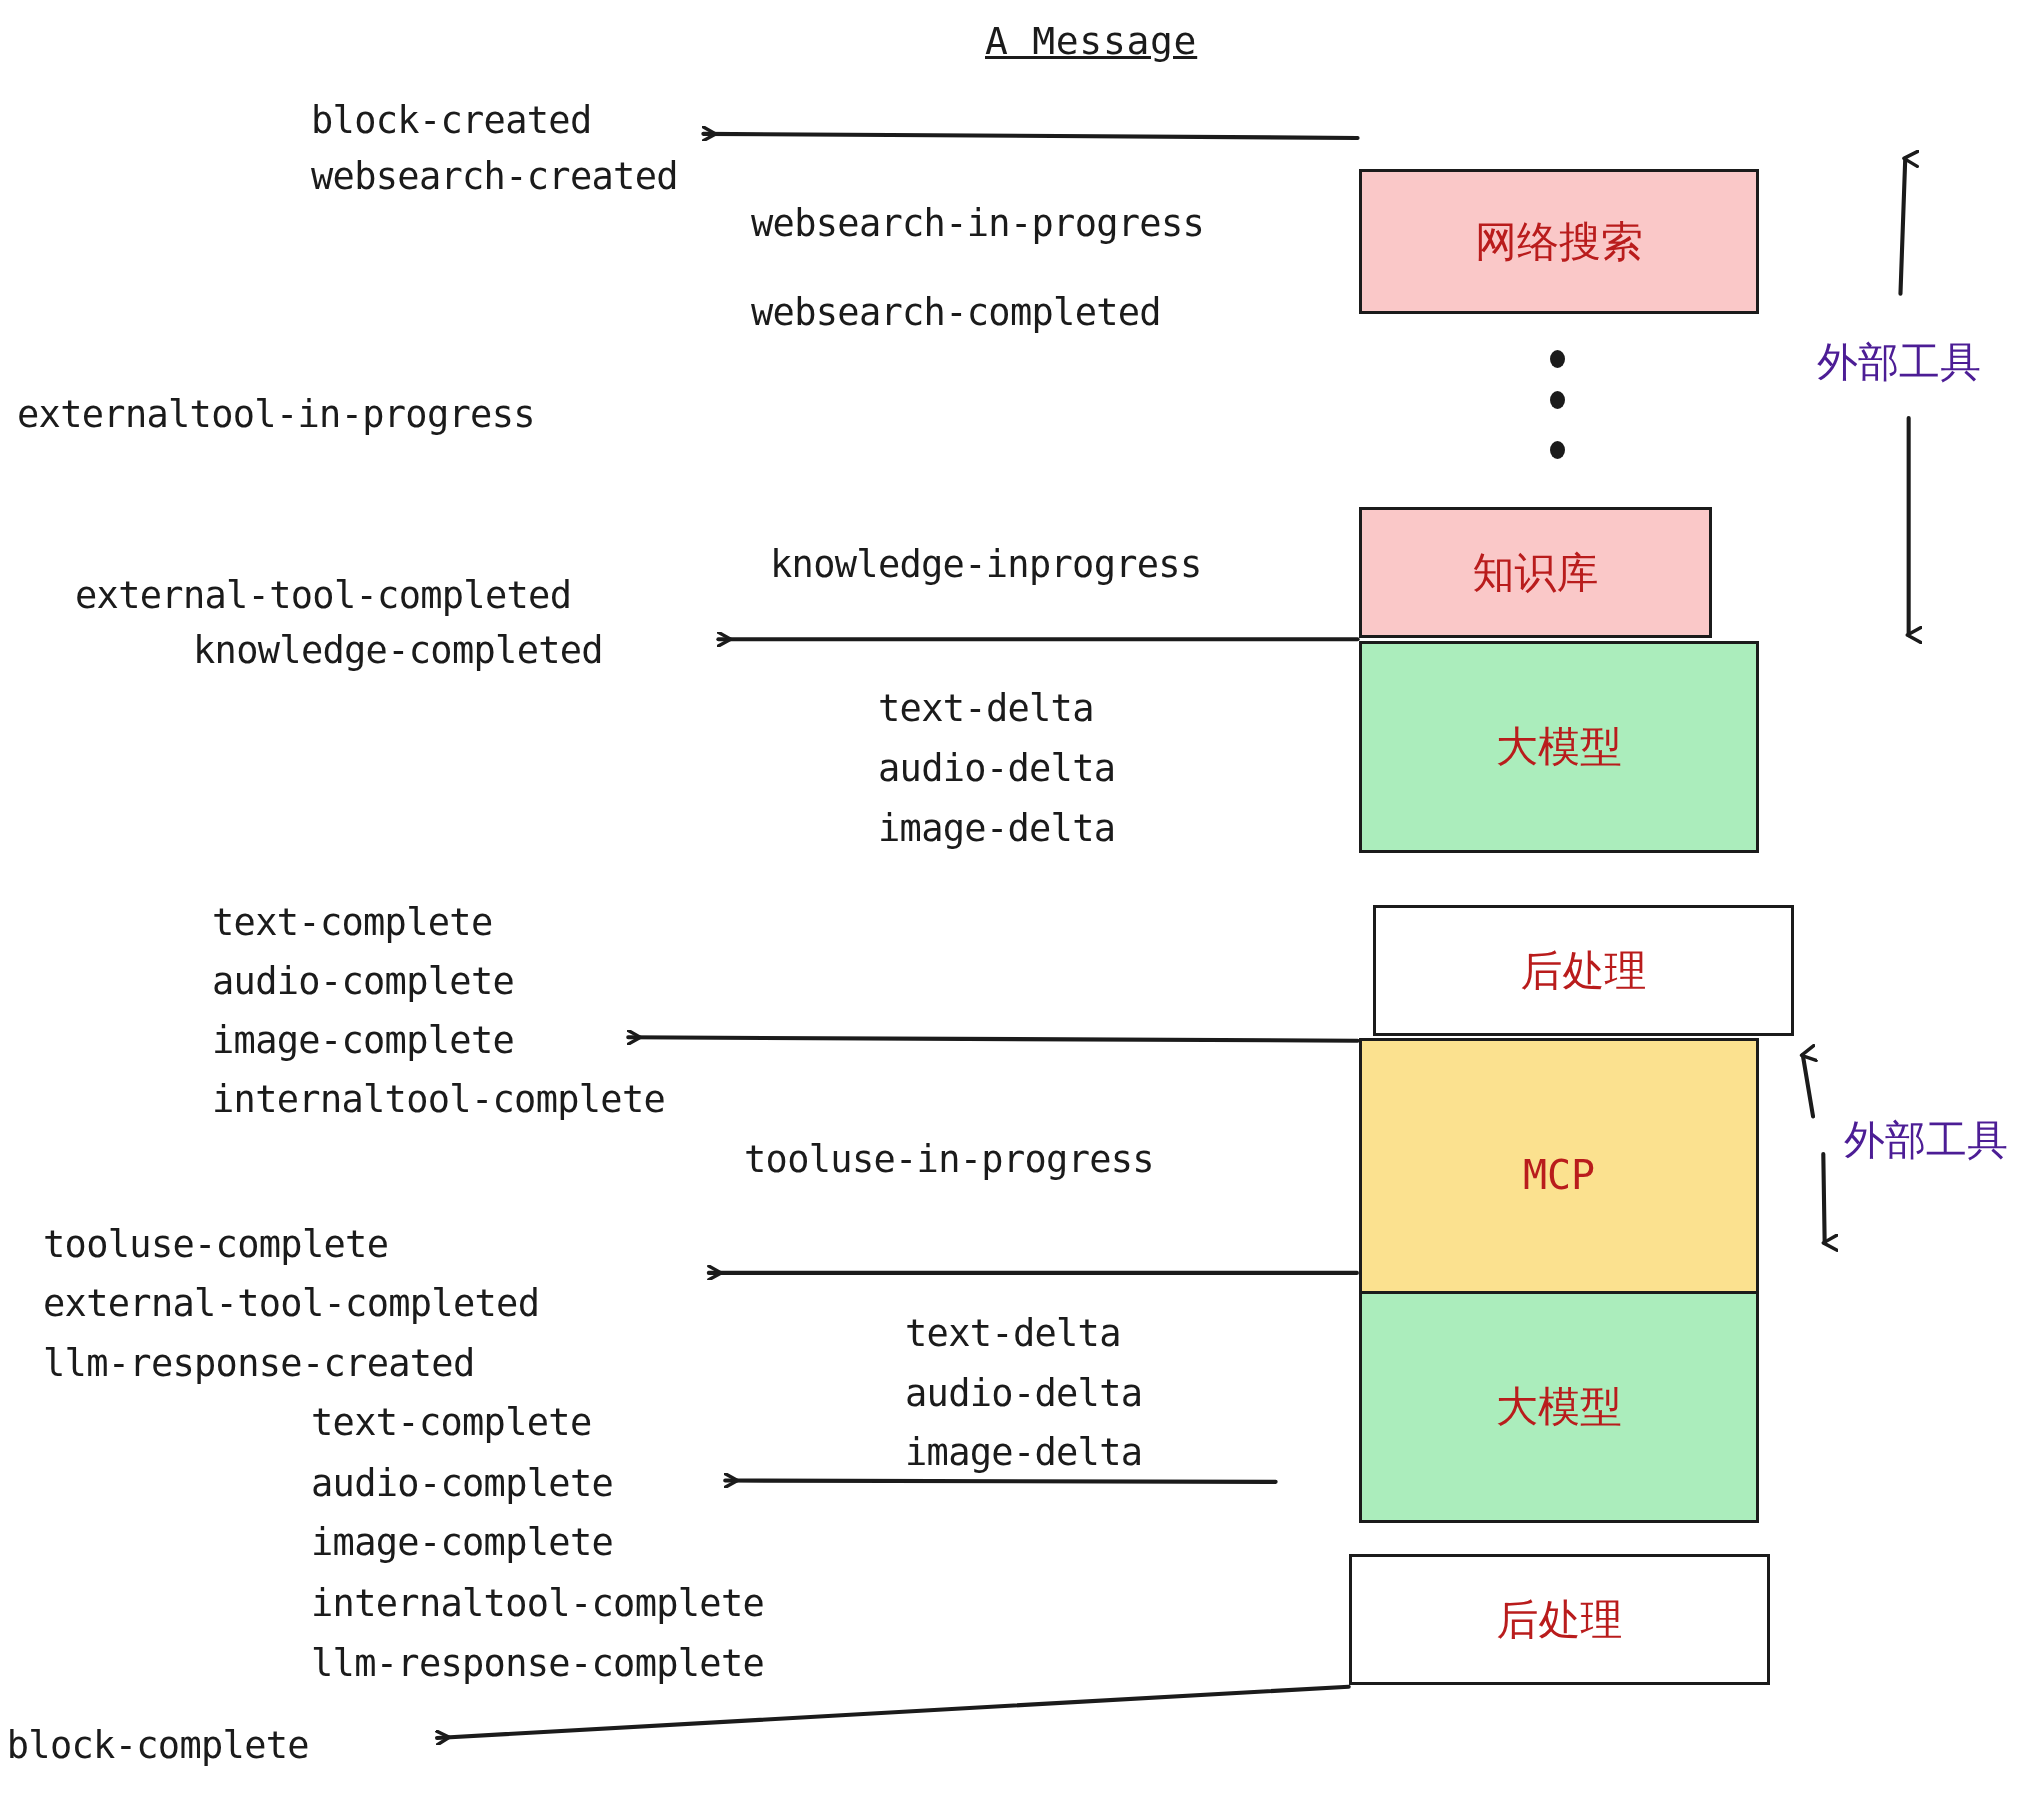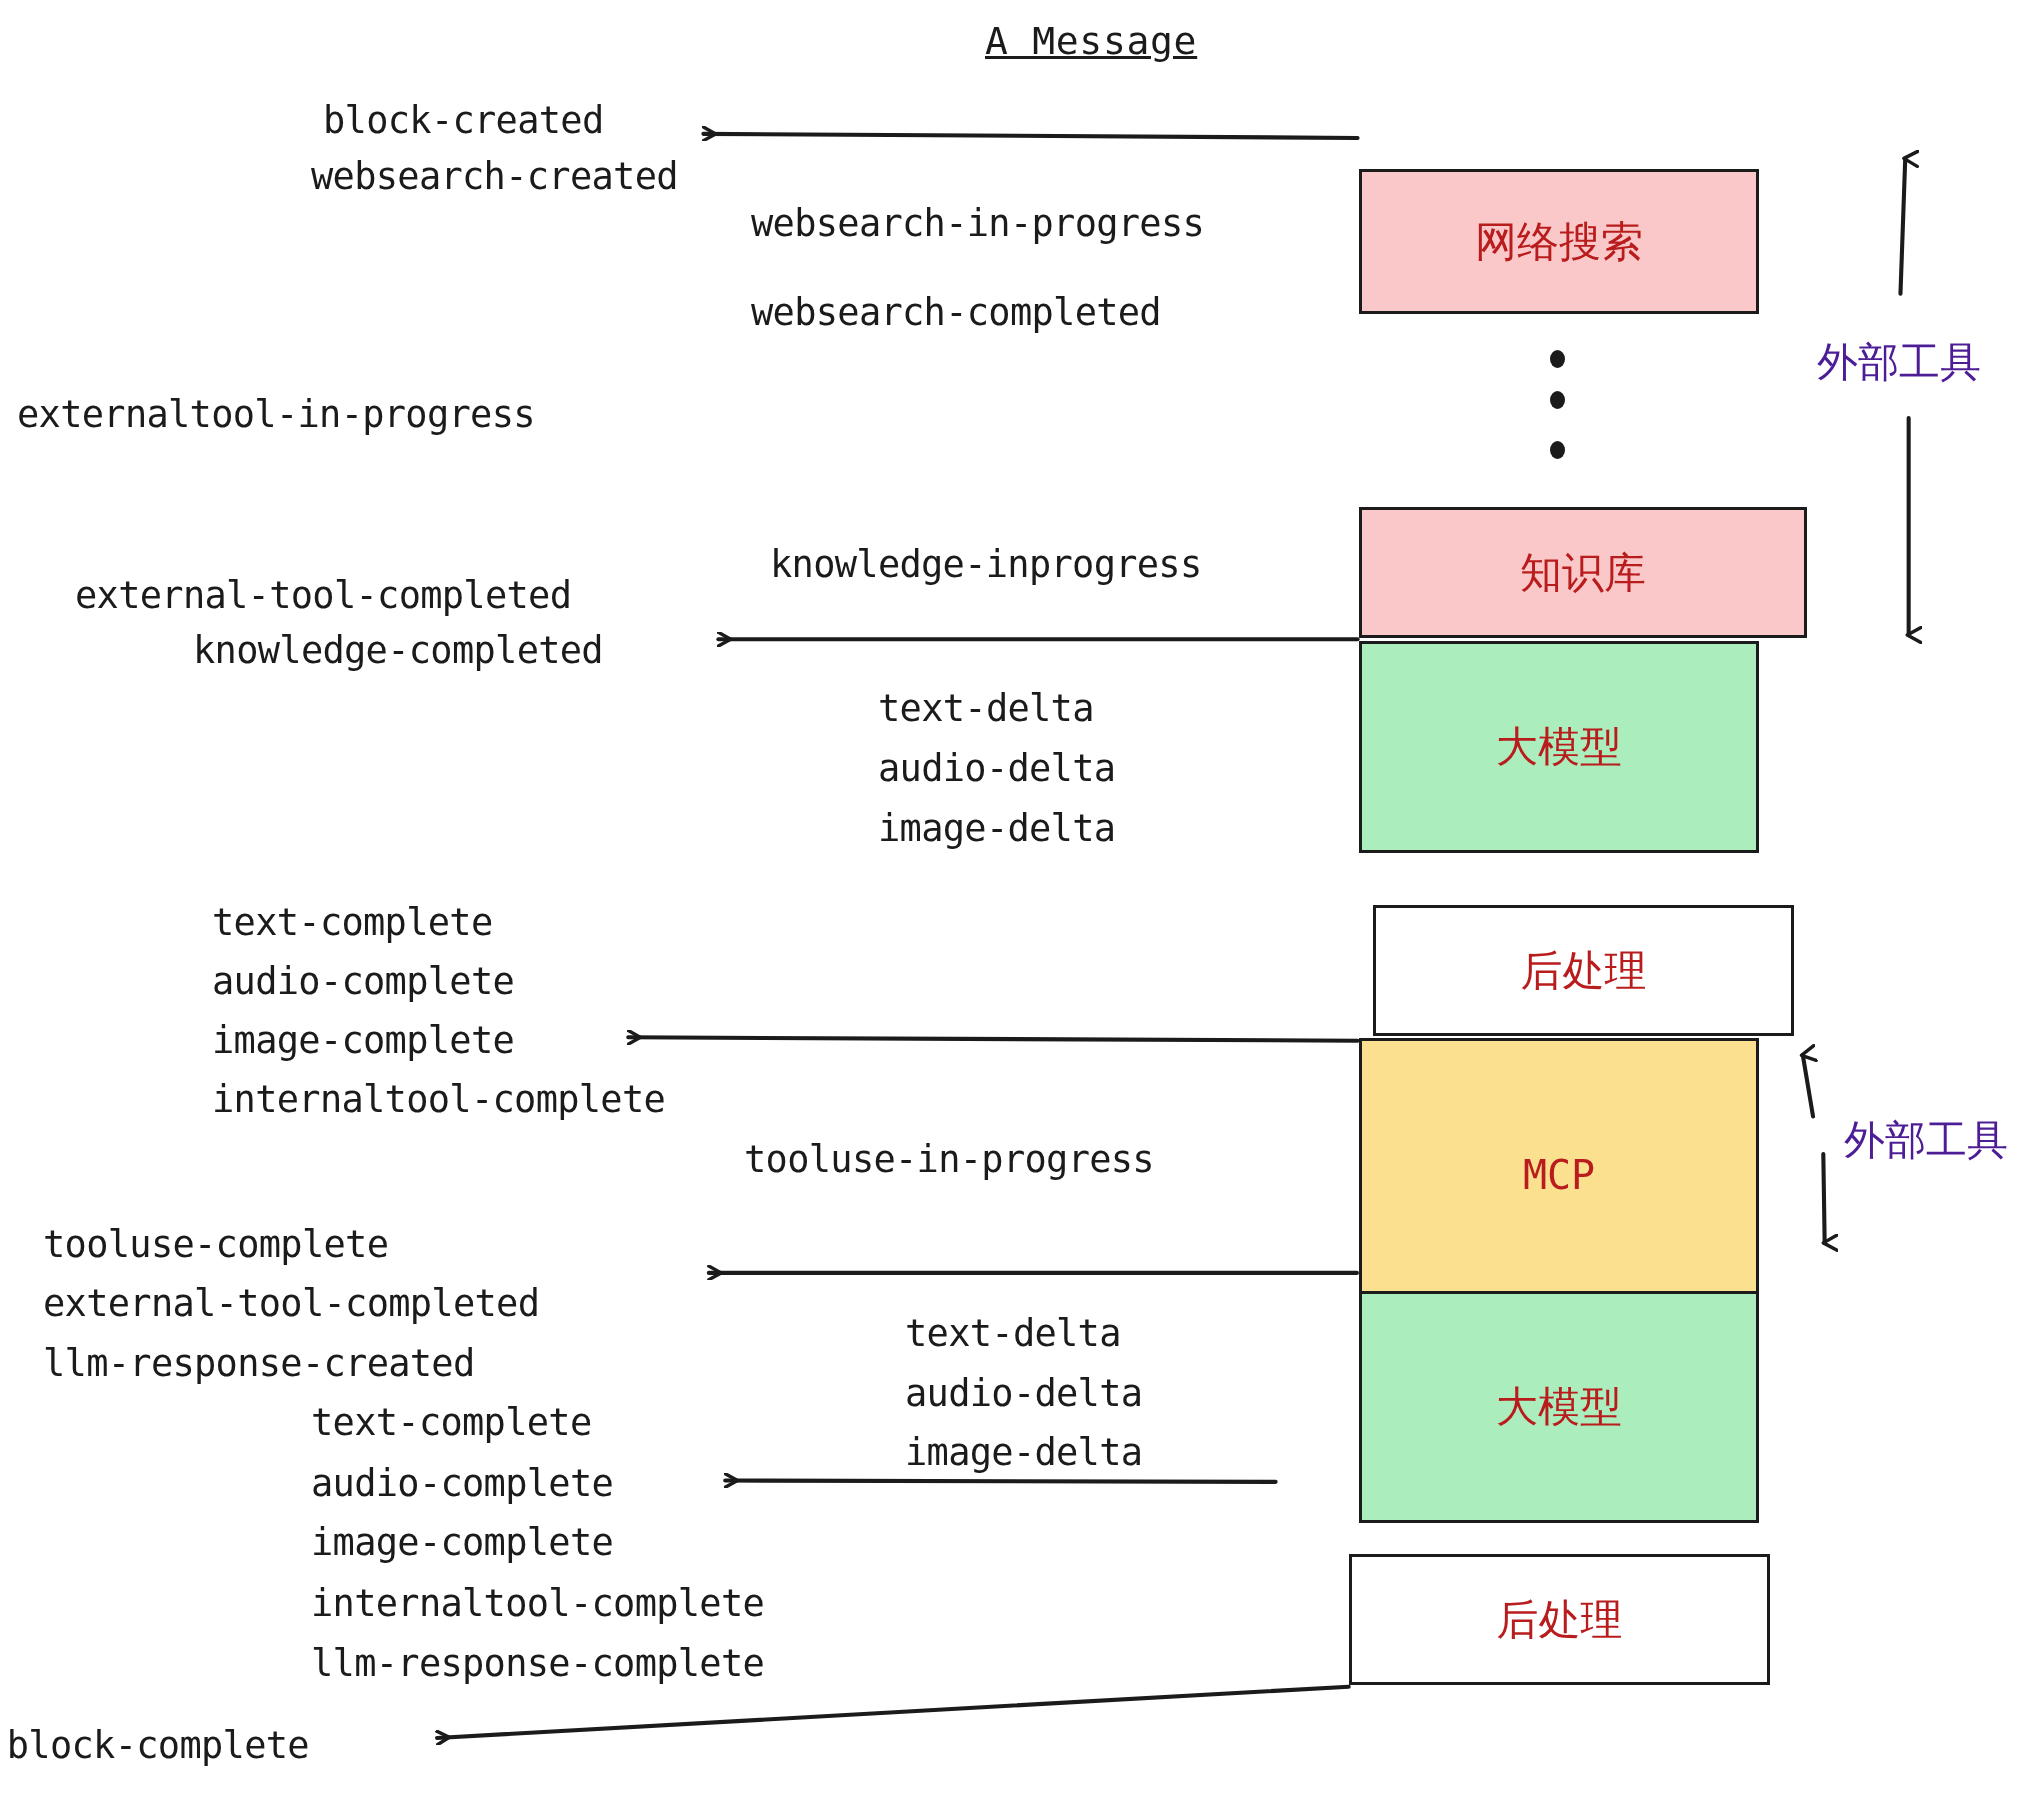--- a/index.html
+++ b/index.html
@@ -124,21 +124,21 @@
     <g>
       <path d="M2655,1635 L2640,1545" stroke="#1b1b1b" stroke-width="6" fill="none" marker-end="url(#ahu)" stroke-linecap="round"></path>
       <path d="M2670,1690 L2672,1820" stroke="#1b1b1b" stroke-width="6" fill="none" marker-end="url(#ahd)" stroke-linecap="round"></path>
     </g>
   </svg>
 
   <div class="box" style="left:1359px; top:169px; width:400px; height:145px; background:#FAC8C8;">
     <span>网络搜索</span>
   </div>
 
-  <div class="box" style="left:1359px; top:507px; width:448px; height:131px; background:#FAC8C8;">
+  <div class="box" style="left:1359px; top:507px; width:353px; height:131px; background:#FAC8C8;">
     <span>知识库</span>
   </div>
 
   <div class="box" style="left:1359px; top:641px; width:400px; height:212px; background:#ABEDBC;">
     <span>大模型</span>
   </div>
 
   <div class="box" style="left:1373px; top:905px; width:421px; height:131px; background:#FFFFFF;">
     <span>后处理</span>
   </div>
@@ -155,21 +155,21 @@
     <span>后处理</span>
   </div>
 
   <div class="dot" style="left:1550px; top:350px;"></div>
   <div class="dot" style="left:1550px; top:391px;"></div>
   <div class="dot" style="left:1550px; top:441px;"></div>
 
   <div class="sidelabel" style="left:1817px; top:335px;">外部工具</div>
   <div class="sidelabel" style="left:1844px; top:1113px;">外部工具</div>
 
-  <div class="mono" style="left:311px; top:102px;margin-left:12px;">block-created</div>
+  <div class="mono" style="left:311px; top:102px;">block-created</div>
   <div class="mono" style="left:311px; top:158px;">websearch-created</div>
   <div class="mono" style="left:751px; top:205px;">websearch-in-progress</div>
   <div class="mono" style="left:751px; top:294px;">websearch-completed</div>
   <div class="mono" style="left:17px; top:396px;">externaltool-in-progress</div>
   <div class="mono" style="left:770px; top:546px;">knowledge-inprogress</div>
   <div class="mono" style="left:75px; top:577px;">external-tool-completed</div>
   <div class="mono" style="left:193px; top:632px;">knowledge-completed</div>
   <div class="mono" style="left:878px; top:690px;">text-delta</div>
   <div class="mono" style="left:878px; top:750px;">audio-delta</div>
   <div class="mono" style="left:878px; top:810px;">image-delta</div>

